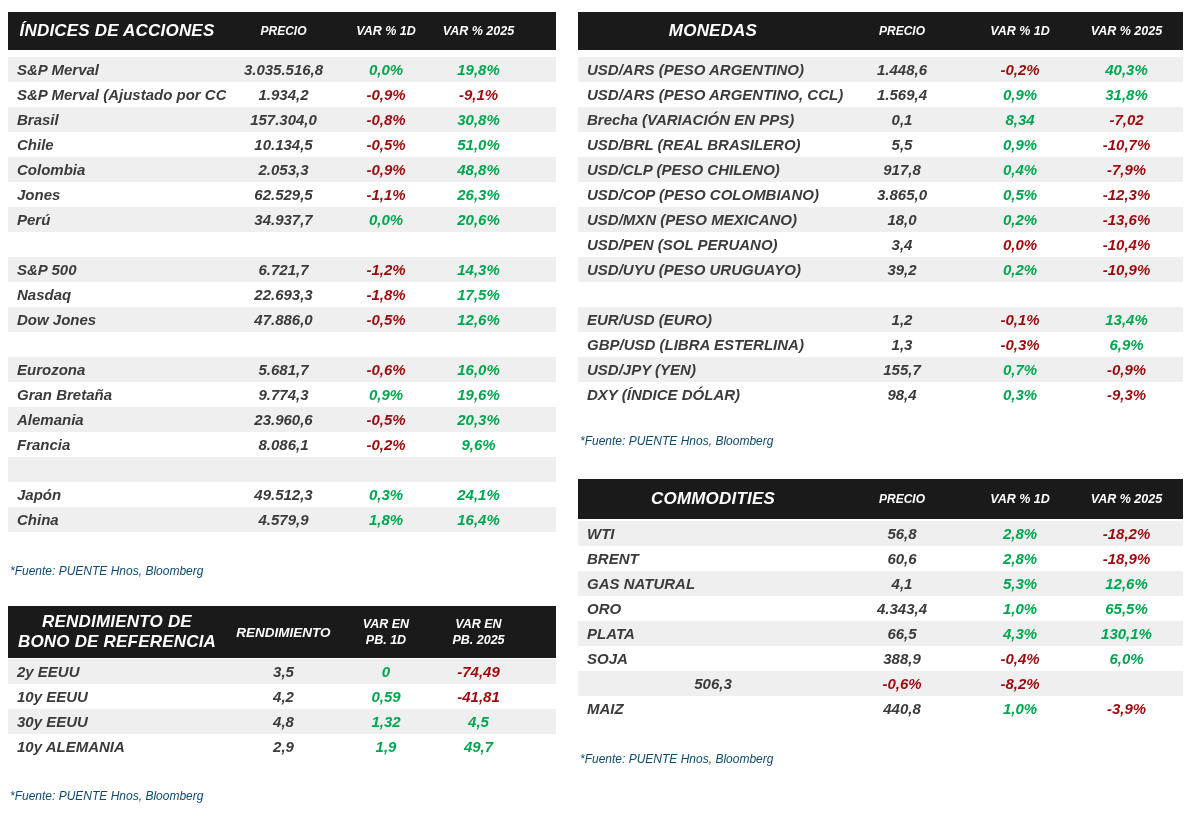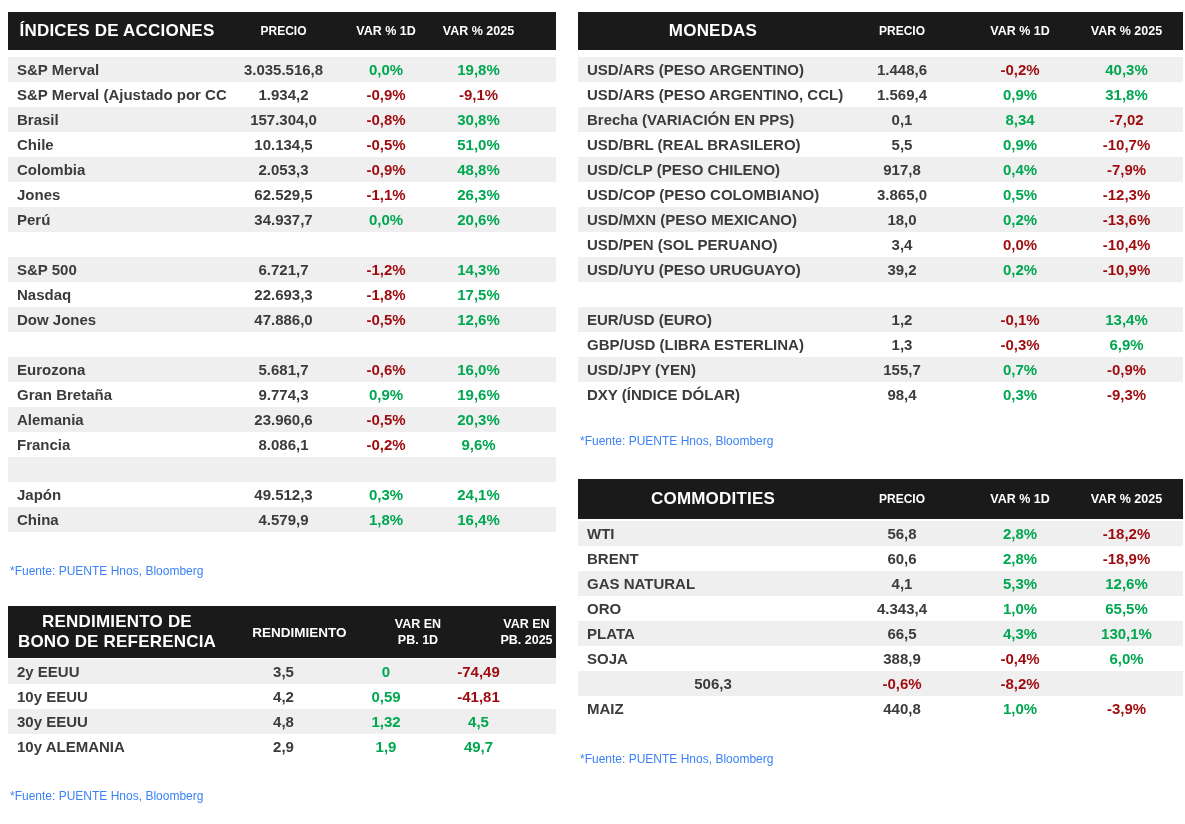--- a/index.html
+++ b/index.html
@@ -1,50 +1,50 @@
 <!DOCTYPE html>
 <html style="--green: #00A750; --red: #9D0B0F; --header-bg: #1A1A1A; --header-text: #FFFFFF; --row-alt: #EFEFEF; --text: #3B3B3B;"><head>
 <meta charset="utf-8">
 <style>
   html, body { margin: 0; padding: 0; background: #ffffff; }
   * { box-sizing: border-box; }
   body { font-family: "Liberation Sans", "DejaVu Sans", sans-serif; }
 
-  .page { position: relative; width: 1185px; height: 824px; background: #fff; overflow: hidden; }
+  .page { position: relative; width: 1185px; height: 824px; background: #fff; overflow: hidden; font-style: italic; }
 
   .col { position: absolute; top: 12px; }
   .col.left  { left: 8px;   width: 548px; }
   .col.right { left: 578px; width: 605px; }
 
   section { width: 100%; }
 
   .thead, .row { display: grid; align-items: center; width: 100%; }
   .col.left  .thead, .col.left  .row { grid-template-columns: 218px 115px 90px 95px; padding-right: 30px; }
   .col.right .thead, .col.right .row { grid-template-columns: 270px 108px 128px 85px; padding-right: 14px; }
 
   .thead { background: var(--header-bg, #1a1a1a); color: var(--header-text, #fff); height: 38px; margin-bottom: 7px; }
-  #sec-bonos .thead       { height: 52px; margin-bottom: 1px; gap: 16px; }
+  #sec-bonos .thead       { height: 52px; margin-bottom: 1px; }
   #sec-commodities .thead { height: 40px; margin-bottom: 2px; }
 
   .th { text-align: center; font-weight: bold; }
   .th.title  { font-size: 17px; line-height: 1.2; white-space: pre-line; letter-spacing: 0.2px; }
   .th.precio { font-size: 12px; }
   .th.mid    { font-size: 13.5px; }
   .th.small  { font-size: 12.5px; line-height: 1.3; white-space: pre-line; }
 
   .row { height: 25px; }
   .tbody .row:nth-child(odd) { background: var(--row-alt, #efefef); }
 
   .cell { font-weight: bold; font-size: 15px; color: var(--text, #3b3b3b); }
   .cell.lbl { padding-left: 9px; white-space: nowrap; overflow: hidden; }
   .cell.num { text-align: center; }
   .cell.pos { color: var(--green, #00a750); }
   .cell.neg { color: var(--red, #9d0b0f); }
 
-  .fuente { font-size: 12px; line-height: 14px; color: #3b82f6; margin: 0; padding-left: 2px; }
+  .fuente { font-size: 12px; line-height: 14px; color: #0c4a6e; margin: 0; padding-left: 2px; }
   #fuente-indices     { margin-top: 32px; }
   #sec-bonos          { margin-top: 28px; }
   #fuente-bonos       { margin-top: 30px; }
   #fuente-monedas     { margin-top: 27px; }
   #sec-commodities    { margin-top: 31px; }
   #fuente-commodities { margin-top: 31px; }
 </style>
 </head>
 <body>
 

